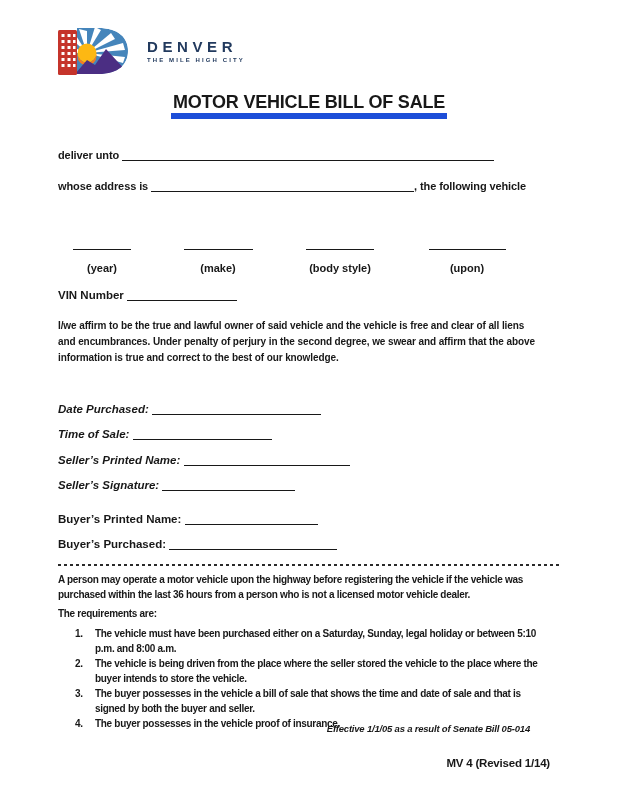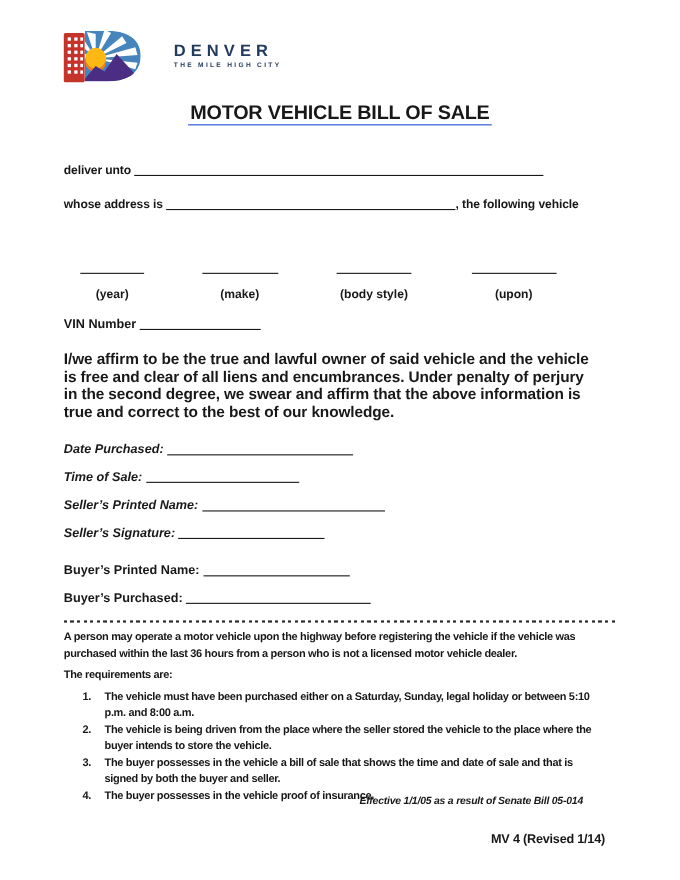--- a/index.html
+++ b/index.html
@@ -2,35 +2,35 @@
 <html><head>
 <meta charset="utf-8">
 <style>
   html,body{margin:0;padding:0;background:#ffffff;}
   .page{
     position:relative;width:618px;height:800px;background:#ffffff;overflow:hidden;
     font-family:"Liberation Sans",sans-serif;color:#181818;font-weight:bold;
   }
   
   .logo{position:absolute;left:57px;top:27px;display:flex;align-items:flex-start;}
-  .logo-text{margin-left:29px;padding-top:12px;}
+  .logo-text{margin-left:18px;padding-top:12px;}
   .logo-name{font-size:15px;letter-spacing:4.6px;color:#223a5e;line-height:15px;}
   .logo-tag{font-size:6px;letter-spacing:2.1px;color:#223a5e;margin-top:3px;}
   
   .title{position:absolute;left:0;right:0;top:92px;text-align:center;}
-  .title span{font-size:18px;letter-spacing:-0.2px;border-bottom:1px solid #1d4ed8;padding:0 2px 1px 2px;}
+  .title span{font-size:18px;letter-spacing:-0.2px;border-bottom:6px solid #1d4ed8;padding:0 2px 1px 2px;}
   
   .intro{position:absolute;left:58px;top:140px;width:510px;font-size:11px;line-height:31px;letter-spacing:-0.1px;}
   .blank{display:inline-block;border-bottom:1.6px solid #181818;height:10px;vertical-align:-2px;}
   .vrow{position:absolute;top:240px;left:0;width:618px;height:46px;font-size:11px;}
   .vcol{position:absolute;text-align:center;}
   .vcol .vline{display:inline-block;border-bottom:1.6px solid #181818;height:8px;}
   .vcol .vlabel{margin-top:10px;}
   .vin{position:absolute;left:58px;top:289px;font-size:11.5px;}
-  .affirm{position:absolute;left:58px;top:318px;width:482px;font-size:14px;line-height:16px;letter-spacing:-0.1px;}
+  .affirm{position:absolute;left:58px;top:318px;width:482px;font-size:10px;line-height:16px;letter-spacing:-0.1px;}
   .fields{position:absolute;left:58px;font-size:11.5px;}
   .fields .frow{height:25.3px;}
   .seller{top:403px;font-style:italic;}
   .buyer{top:513px;}
   
   .divider{position:absolute;left:58px;top:564px;width:503px;height:2px;
     background:repeating-linear-gradient(90deg,#2a2a2a 0 3px,transparent 3px 6px);}
   .notice{position:absolute;left:58px;top:572px;width:497px;font-size:10px;line-height:15px;letter-spacing:-0.3px;}
   .req-head{position:absolute;left:58px;top:608px;font-size:10px;letter-spacing:-0.3px;}
   .req-list{position:absolute;left:75px;top:626px;width:478px;font-size:10px;line-height:15px;letter-spacing:-0.3px;}

